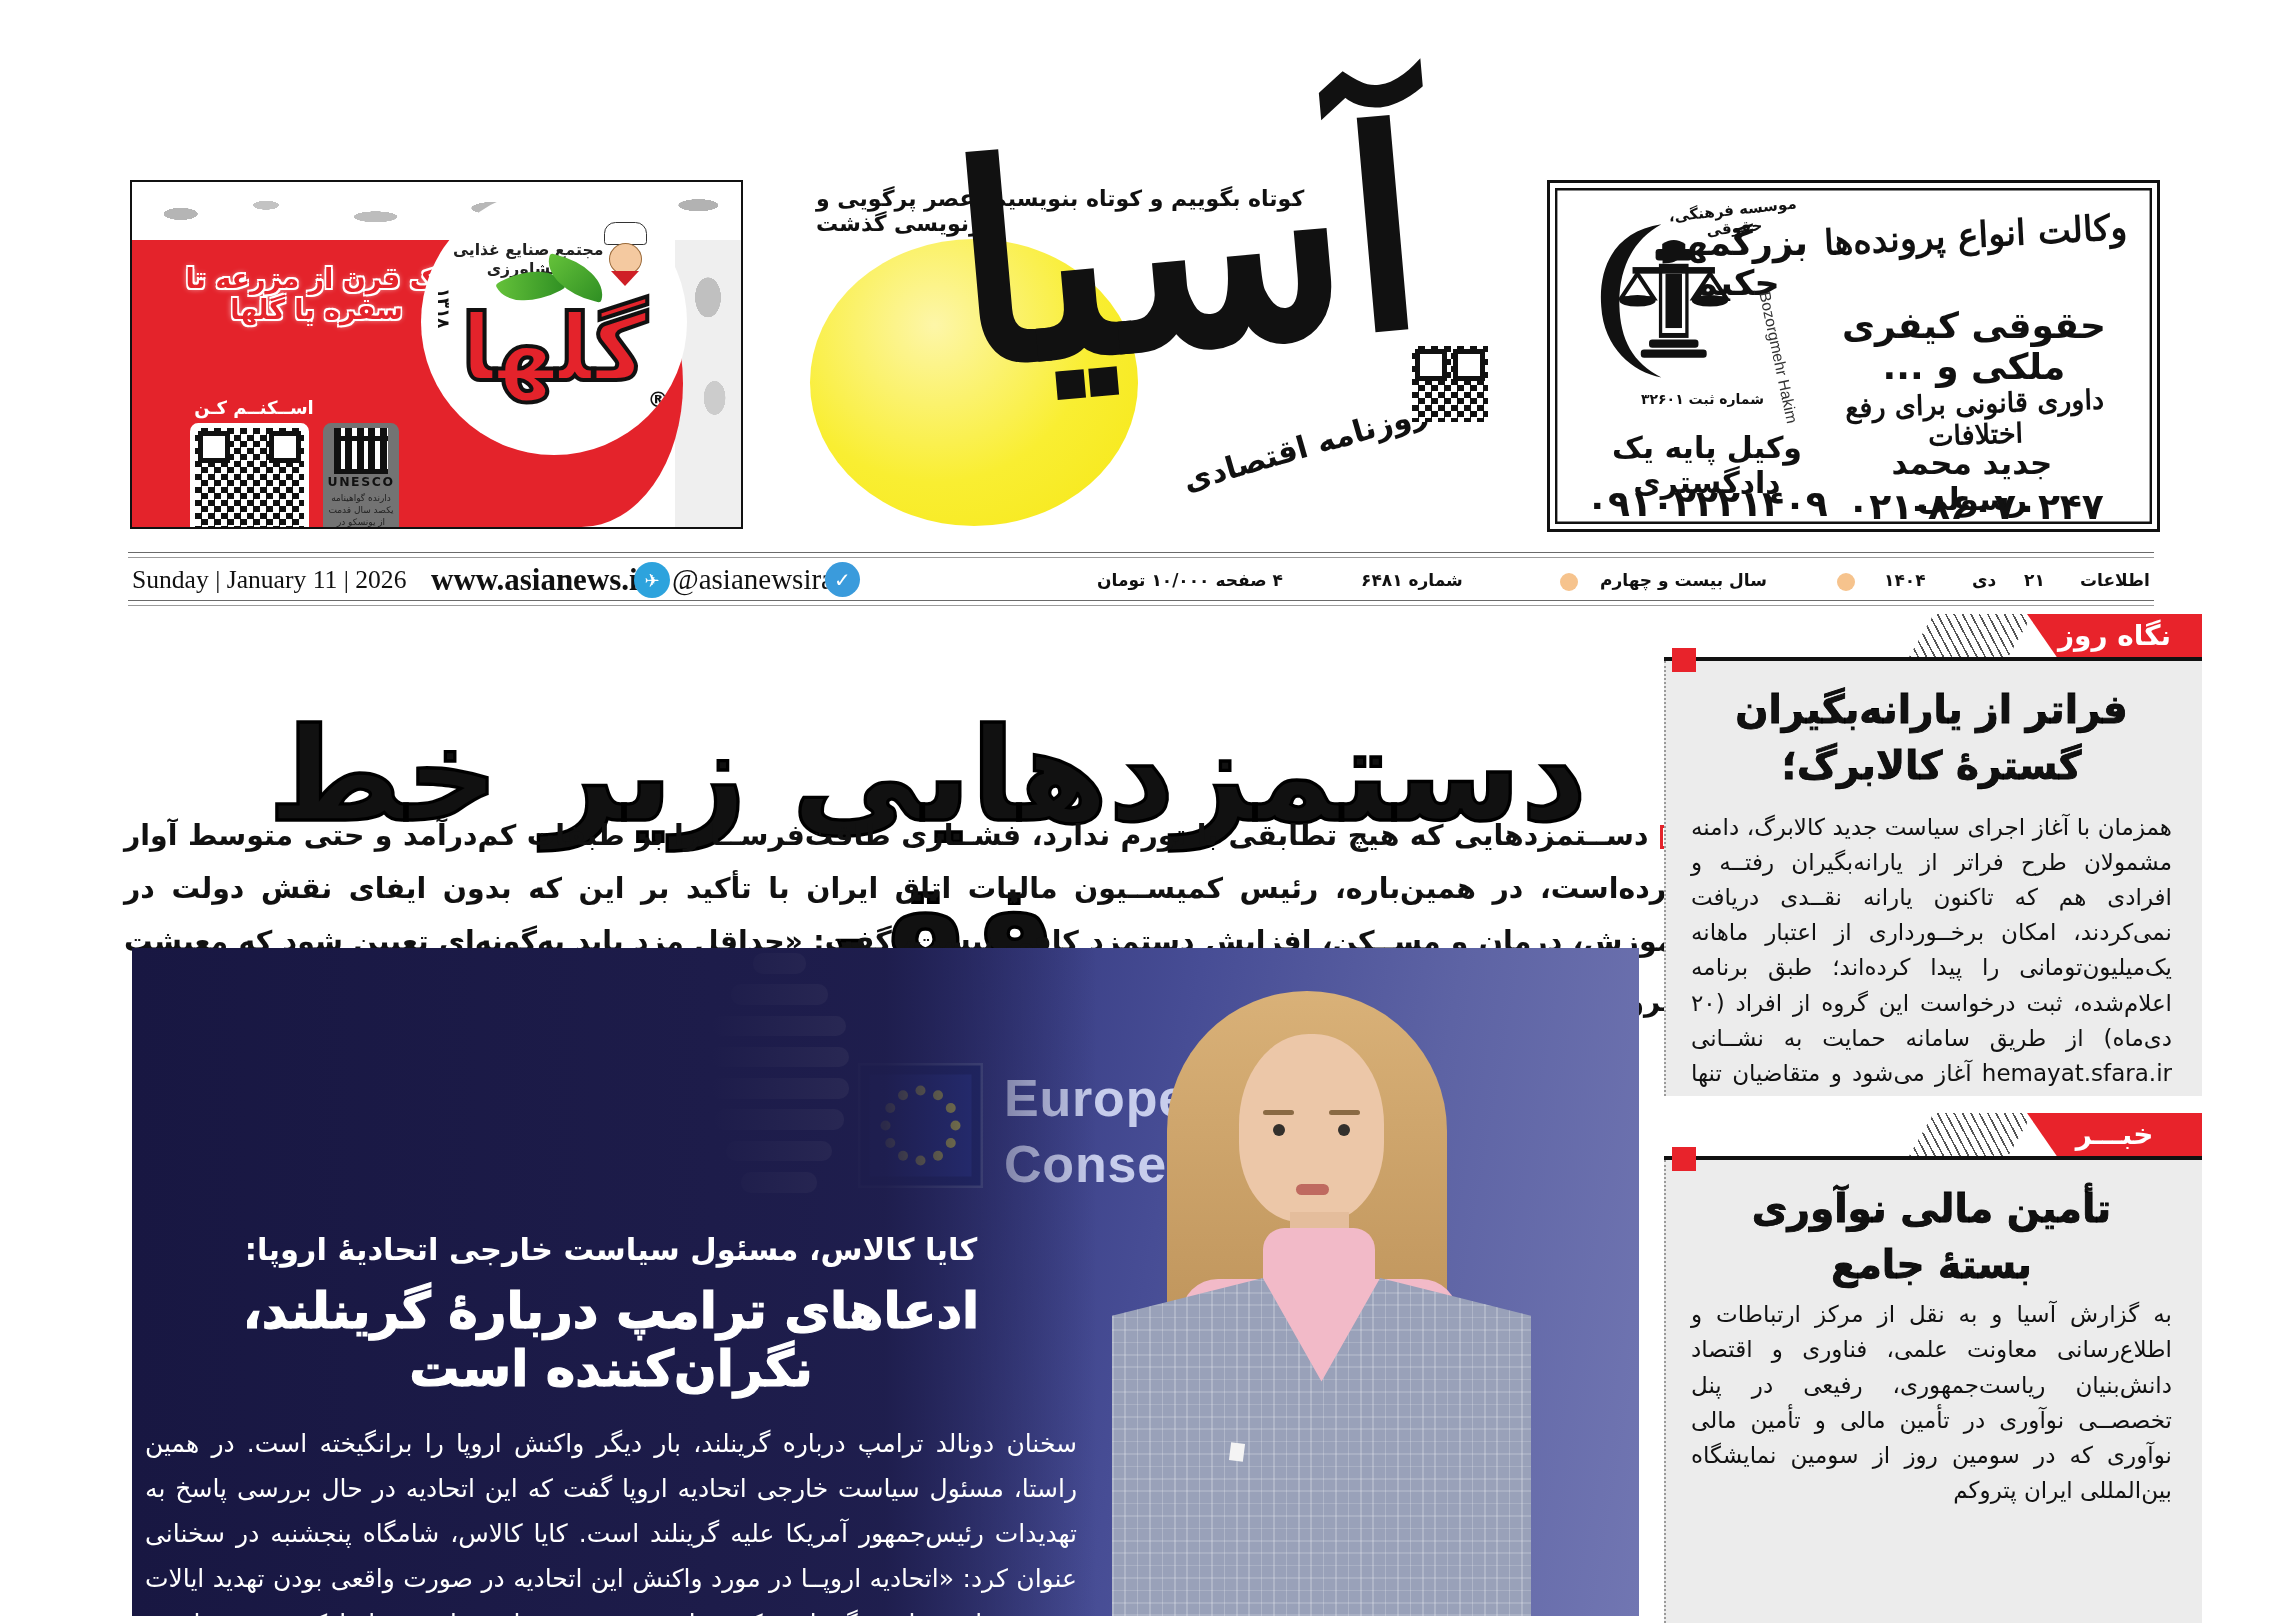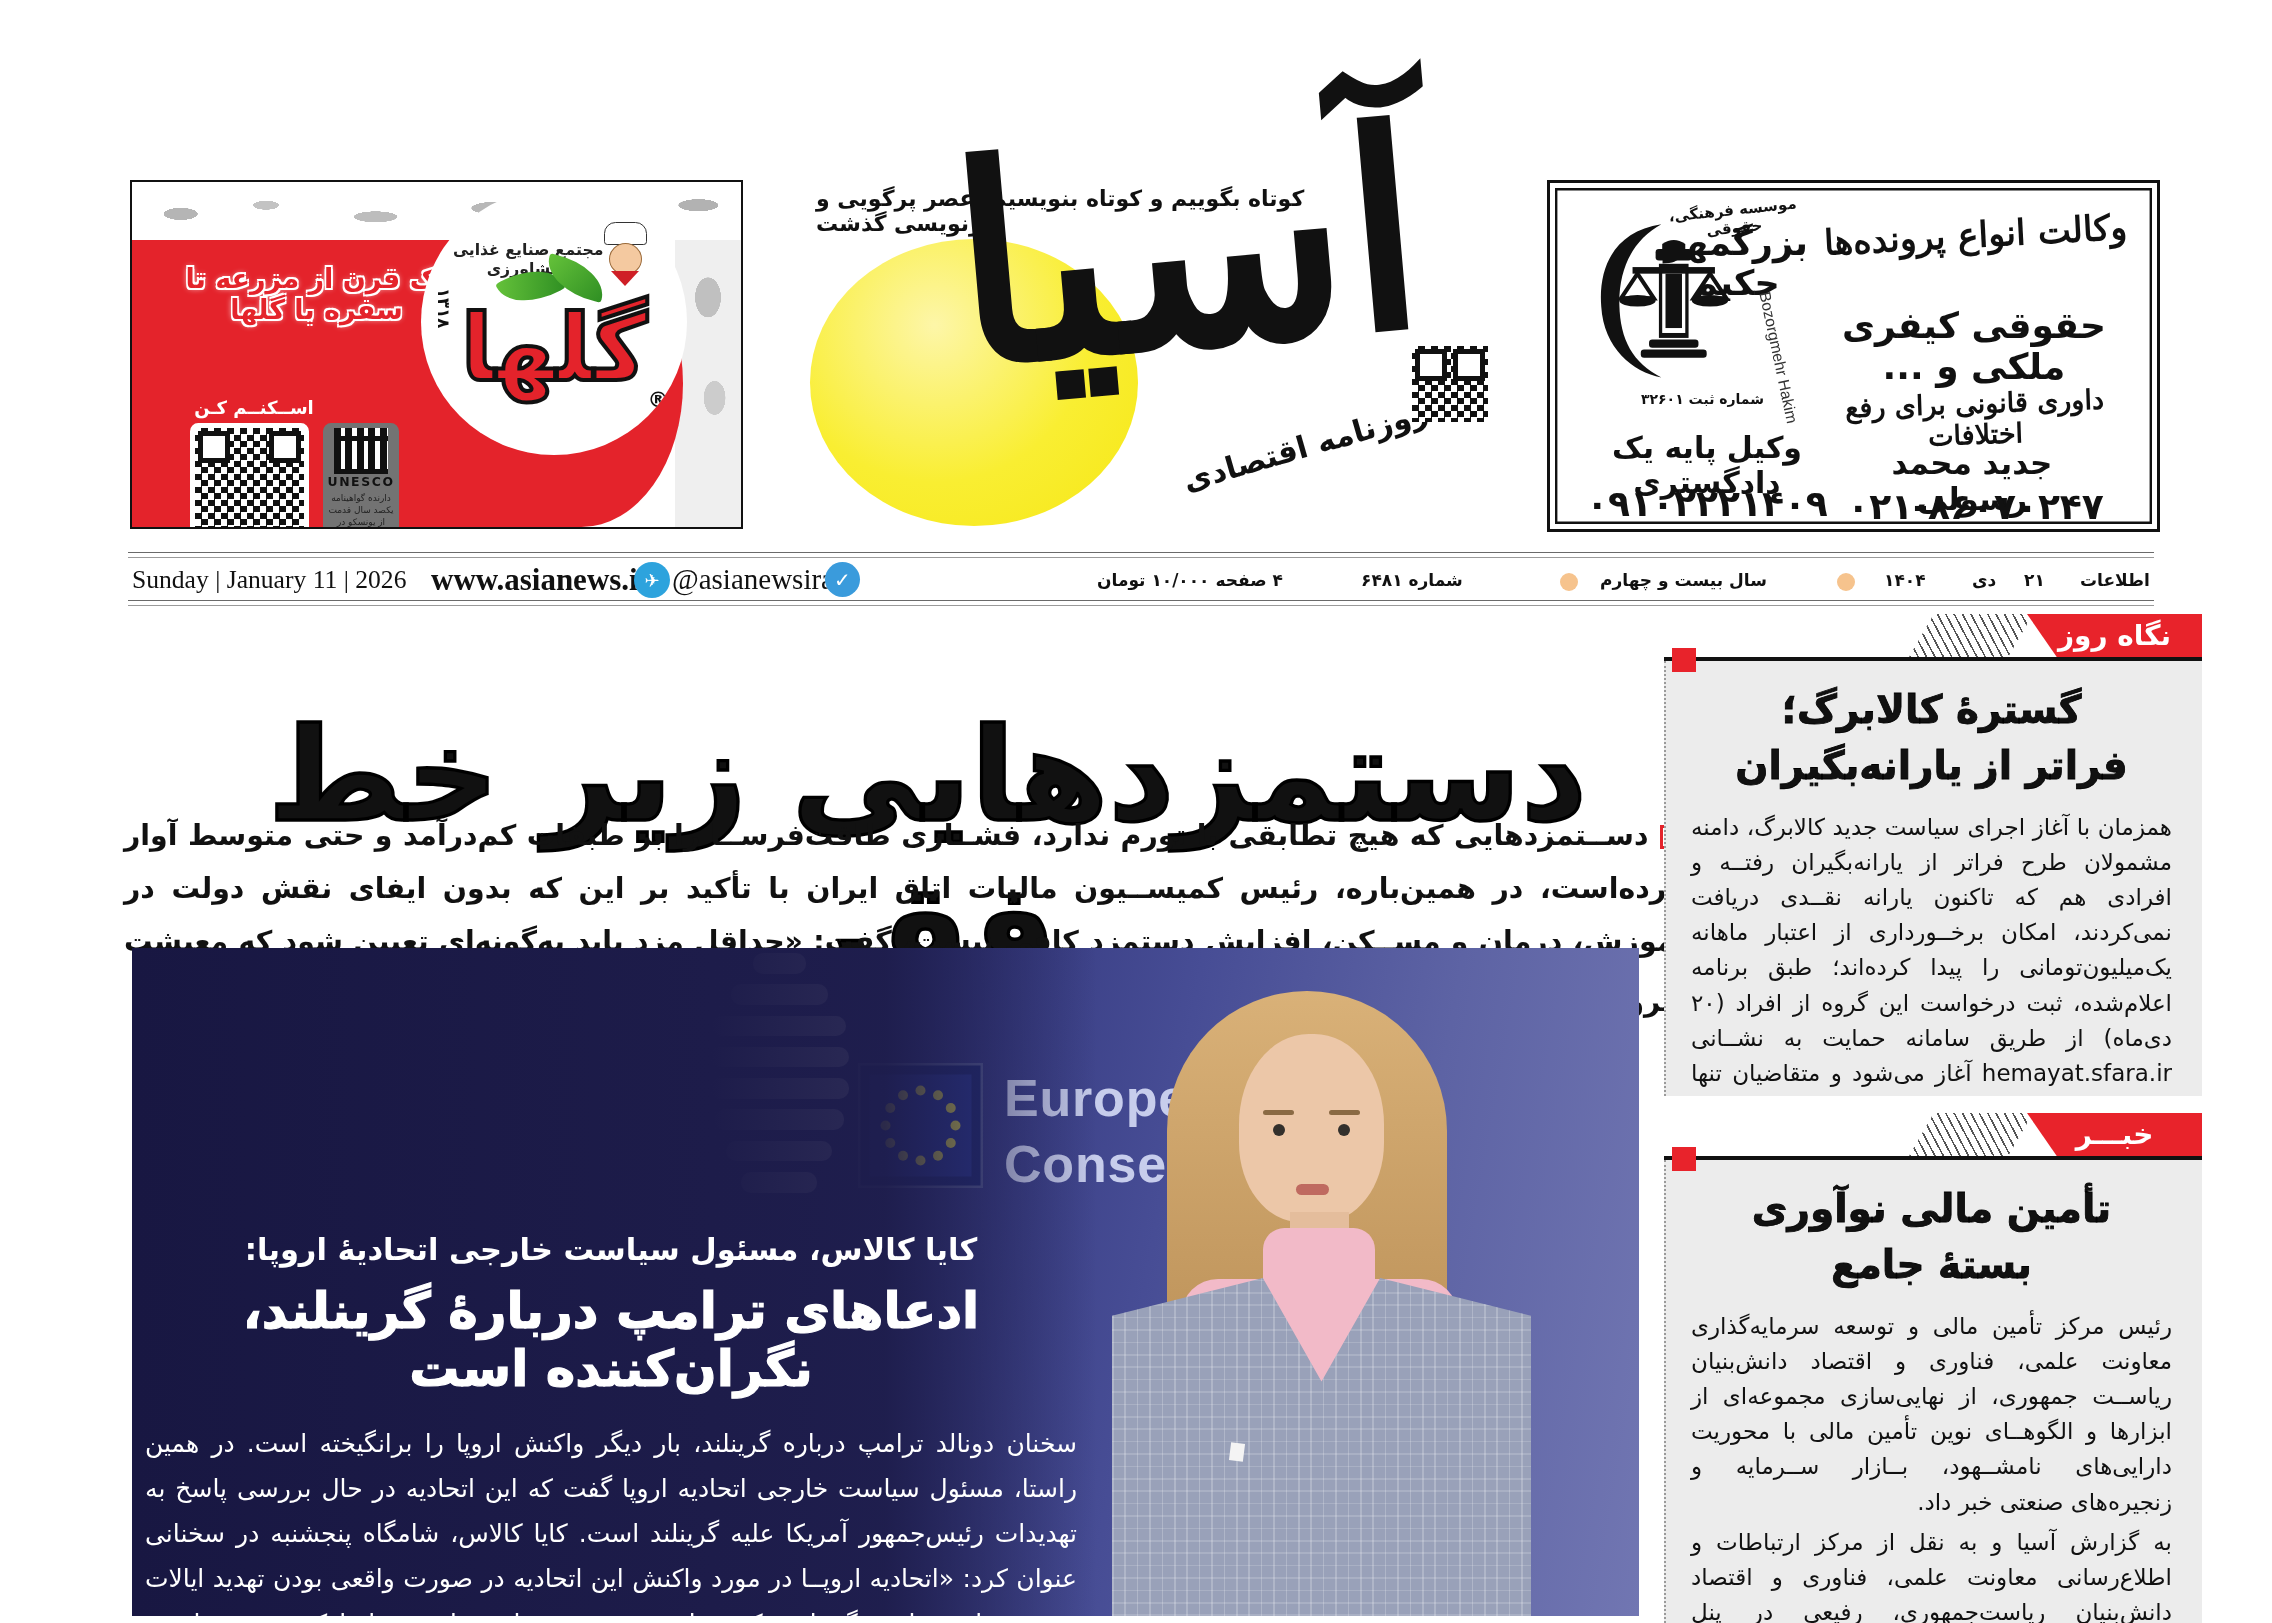--- a/index.html
+++ b/index.html
@@ -285,33 +285,32 @@
     </div>
   </section>
 
   <div class="tabrow" style="top:614px;">
     <div class="hatch"></div>
     <div class="tab">نگاه روز</div>
   </div>
   <div class="sb-rule" style="top:657px;"></div>
   <div class="redsq" style="top:648px;"></div>
   <div class="sb-box box1">
+    <div class="sb-hl">فراتر از یارانه‌بگیران</div>
     <div class="sb-hl">گسترهٔ کالابرگ؛</div>
-    <div class="sb-hl">فراتر از یارانه‌بگیران</div>
     <div class="sb-body">همزمان با آغاز اجرای سیاست جدید کالابرگ، دامنه مشمولان طرح فراتر از یارانه‌بگیران رفتــه و افرادی هم که تاکنون یارانه نقــدی دریافت نمی‌کردند، امکان برخــورداری از اعتبار ماهانه یک‌میلیون‌تومانی را پیدا کرده‌اند؛ طبق برنامه اعلام‌شده، ثبت درخواست این گروه از افراد (۲۰ دی‌ماه) از طریق سامانه حمایت به نشــانی hemayat.sfara.ir آغاز می‌شود و متقاضیان تنها ۱۵ روز فرصت دارند تا اطلاعات‌شان را ثبت کنند.</div>
 
   </div>
 
   <div class="tabrow" style="top:1113px;">
     <div class="hatch"></div>
     <div class="tab">خبـــر</div>
   </div>
   <div class="sb-rule" style="top:1156px;"></div>
   <div class="redsq" style="top:1147px;"></div>
   <div class="sb-box box2">
     <div class="sb-hl">تأمین مالی نوآوری</div>
     <div class="sb-hl">بستهٔ جامع</div>
-    <div class="sb-body">رئیس مرکز تأمین مالی و توسعه سرمایه‌گذاری معاونت علمی، فناوری و اقتصاد دانش‌بنیان ریاســت جمهوری، از نهایی‌سازی مجموعه‌ای از ابزارها و الگوهــای نوین تأمین مالی با محوریت دارایی‌های نامشــهود، بــازار ســرمایه و زنجیره‌های صنعتی خبر داد.</div>
     <div class="sb-body p2">به گزارش آسیا و به نقل از مرکز ارتباطات و اطلاع‌رسانی معاونت علمی، فناوری و اقتصاد دانش‌بنیان ریاست‌جمهوری، رفیعی در پنل تخصصــی نوآوری در تأمین مالی و تأمین مالی نوآوری که در سومین روز از سومین نمایشگاه بین‌المللی ایران پتروکم</div>
   </div>
 
 </div>
 
 
 </body></html>

